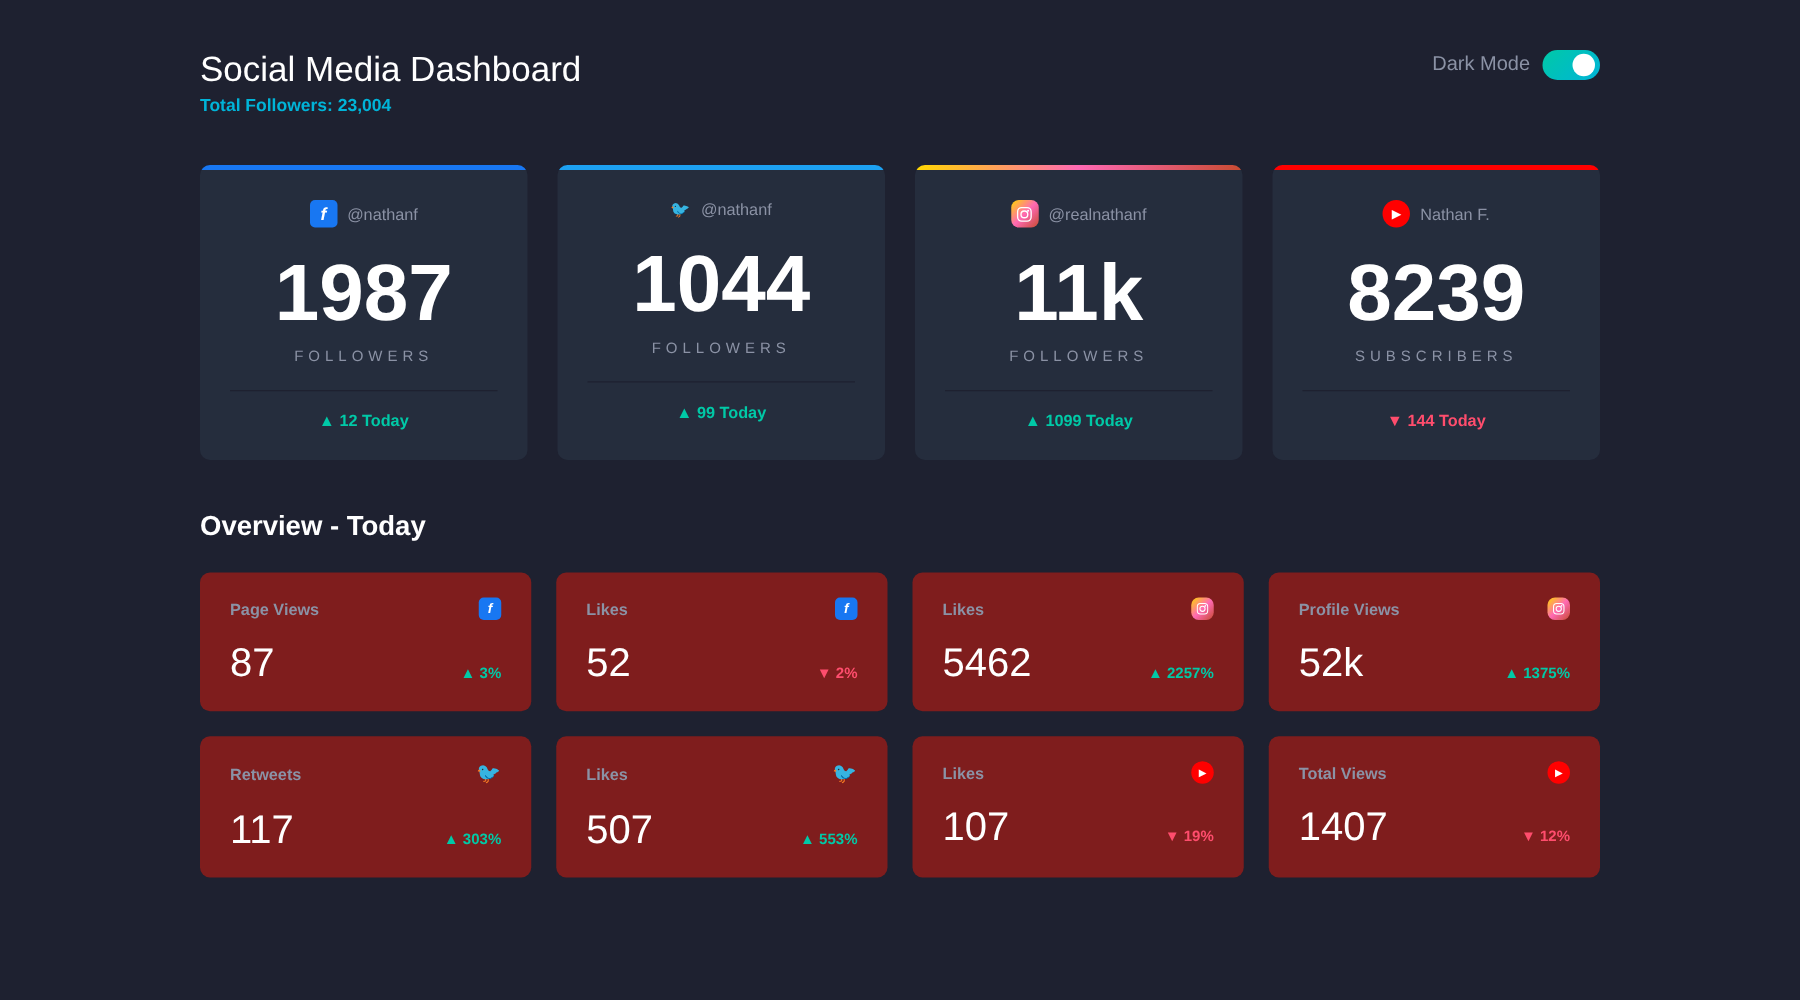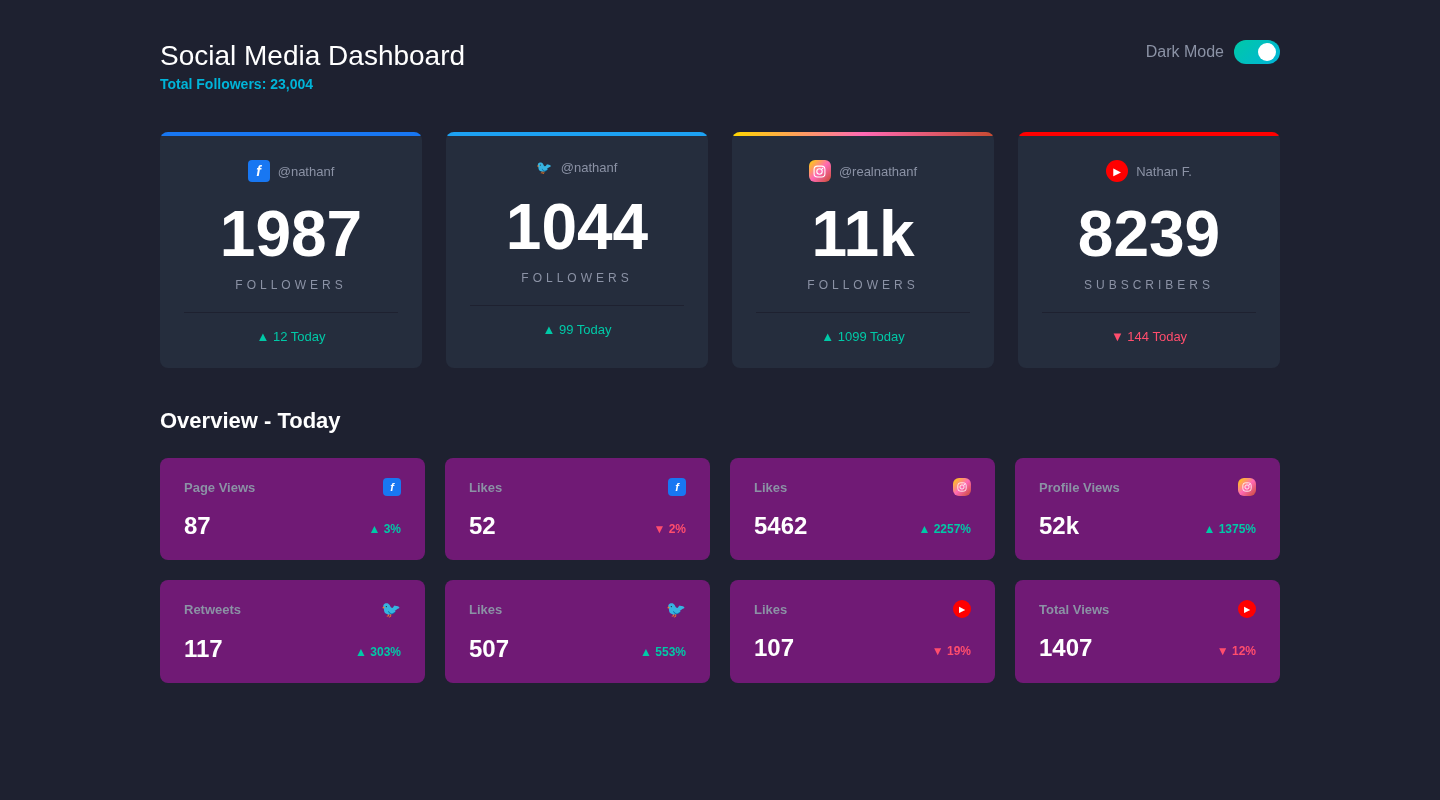--- a/index.html
+++ b/index.html
@@ -104,61 +104,61 @@
       color: #8b92a5;
       margin-bottom: 20px;
     }
     .card-divider {
       border: none;
       border-top: 1px solid #1e2130;
       margin-bottom: 16px;
     }
     .card-change {
       font-size: 13px;
-      font-weight: 400;
+      font-weight: 700;
     }
     .card-change.up { color: #00c9a7; }
     .card-change.down { color: #ff4d6d; }
 
     
     .section-title {
       font-size: 22px;
       font-weight: 700;
       color: #ffffff;
       margin-bottom: 24px;
     }
     .overview-grid {
       display: grid;
       grid-template-columns: repeat(4, 1fr);
       gap: 20px;
     }
     .stat-card {
-      background: #701a75;
+      background: #7f1d1d;
       border-radius: 8px;
       padding: 20px 24px 20px;
     }
     .stat-card-header {
       display: flex;
       justify-content: space-between;
       align-items: center;
       margin-bottom: 16px;
     }
     .stat-card-title {
       font-size: 13px;
       color: #8b92a5;
       font-weight: 600;
     }
     .stat-card-footer {
       display: flex;
       justify-content: space-between;
       align-items: flex-end;
     }
     .stat-value {
-      font-size: 24px;
-      font-weight: 700;
+      font-size: 32px;
+      font-weight: 400;
       color: #ffffff;
     }
     .stat-change {
       font-size: 12px;
       font-weight: 700;
       padding-bottom: 4px;
     }
     .stat-change.up { color: #00c9a7; }
     .stat-change.down { color: #ff4d6d; }
 

